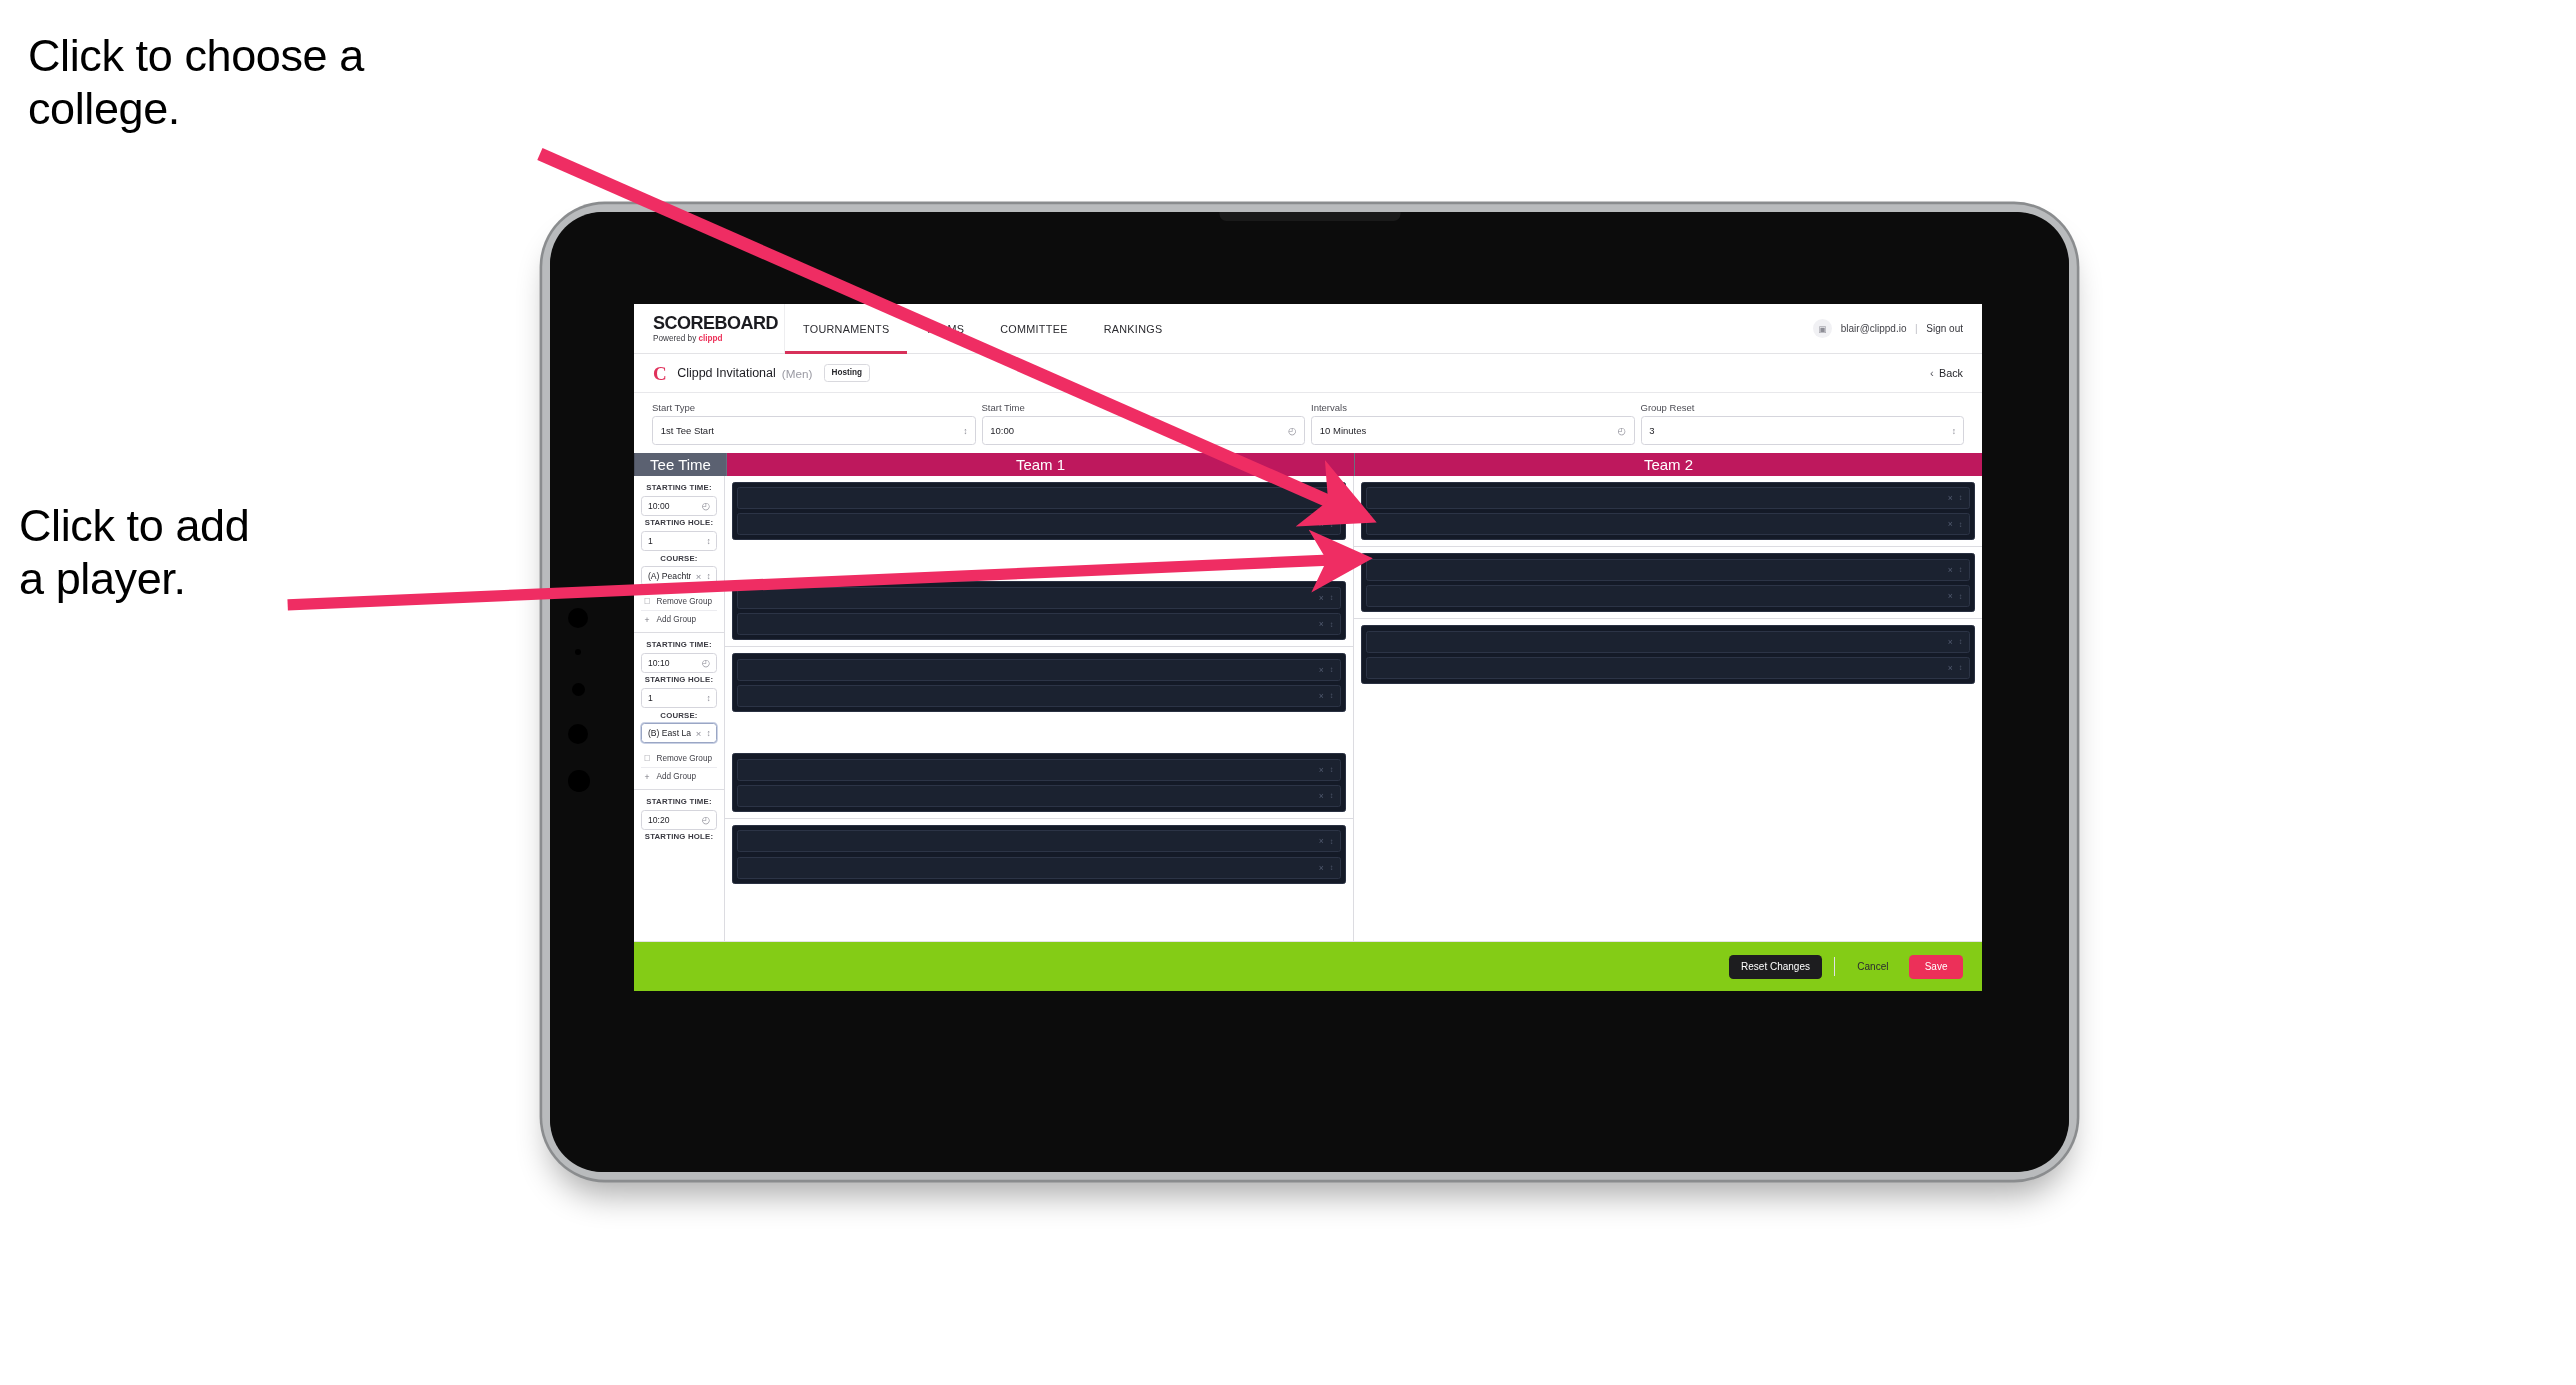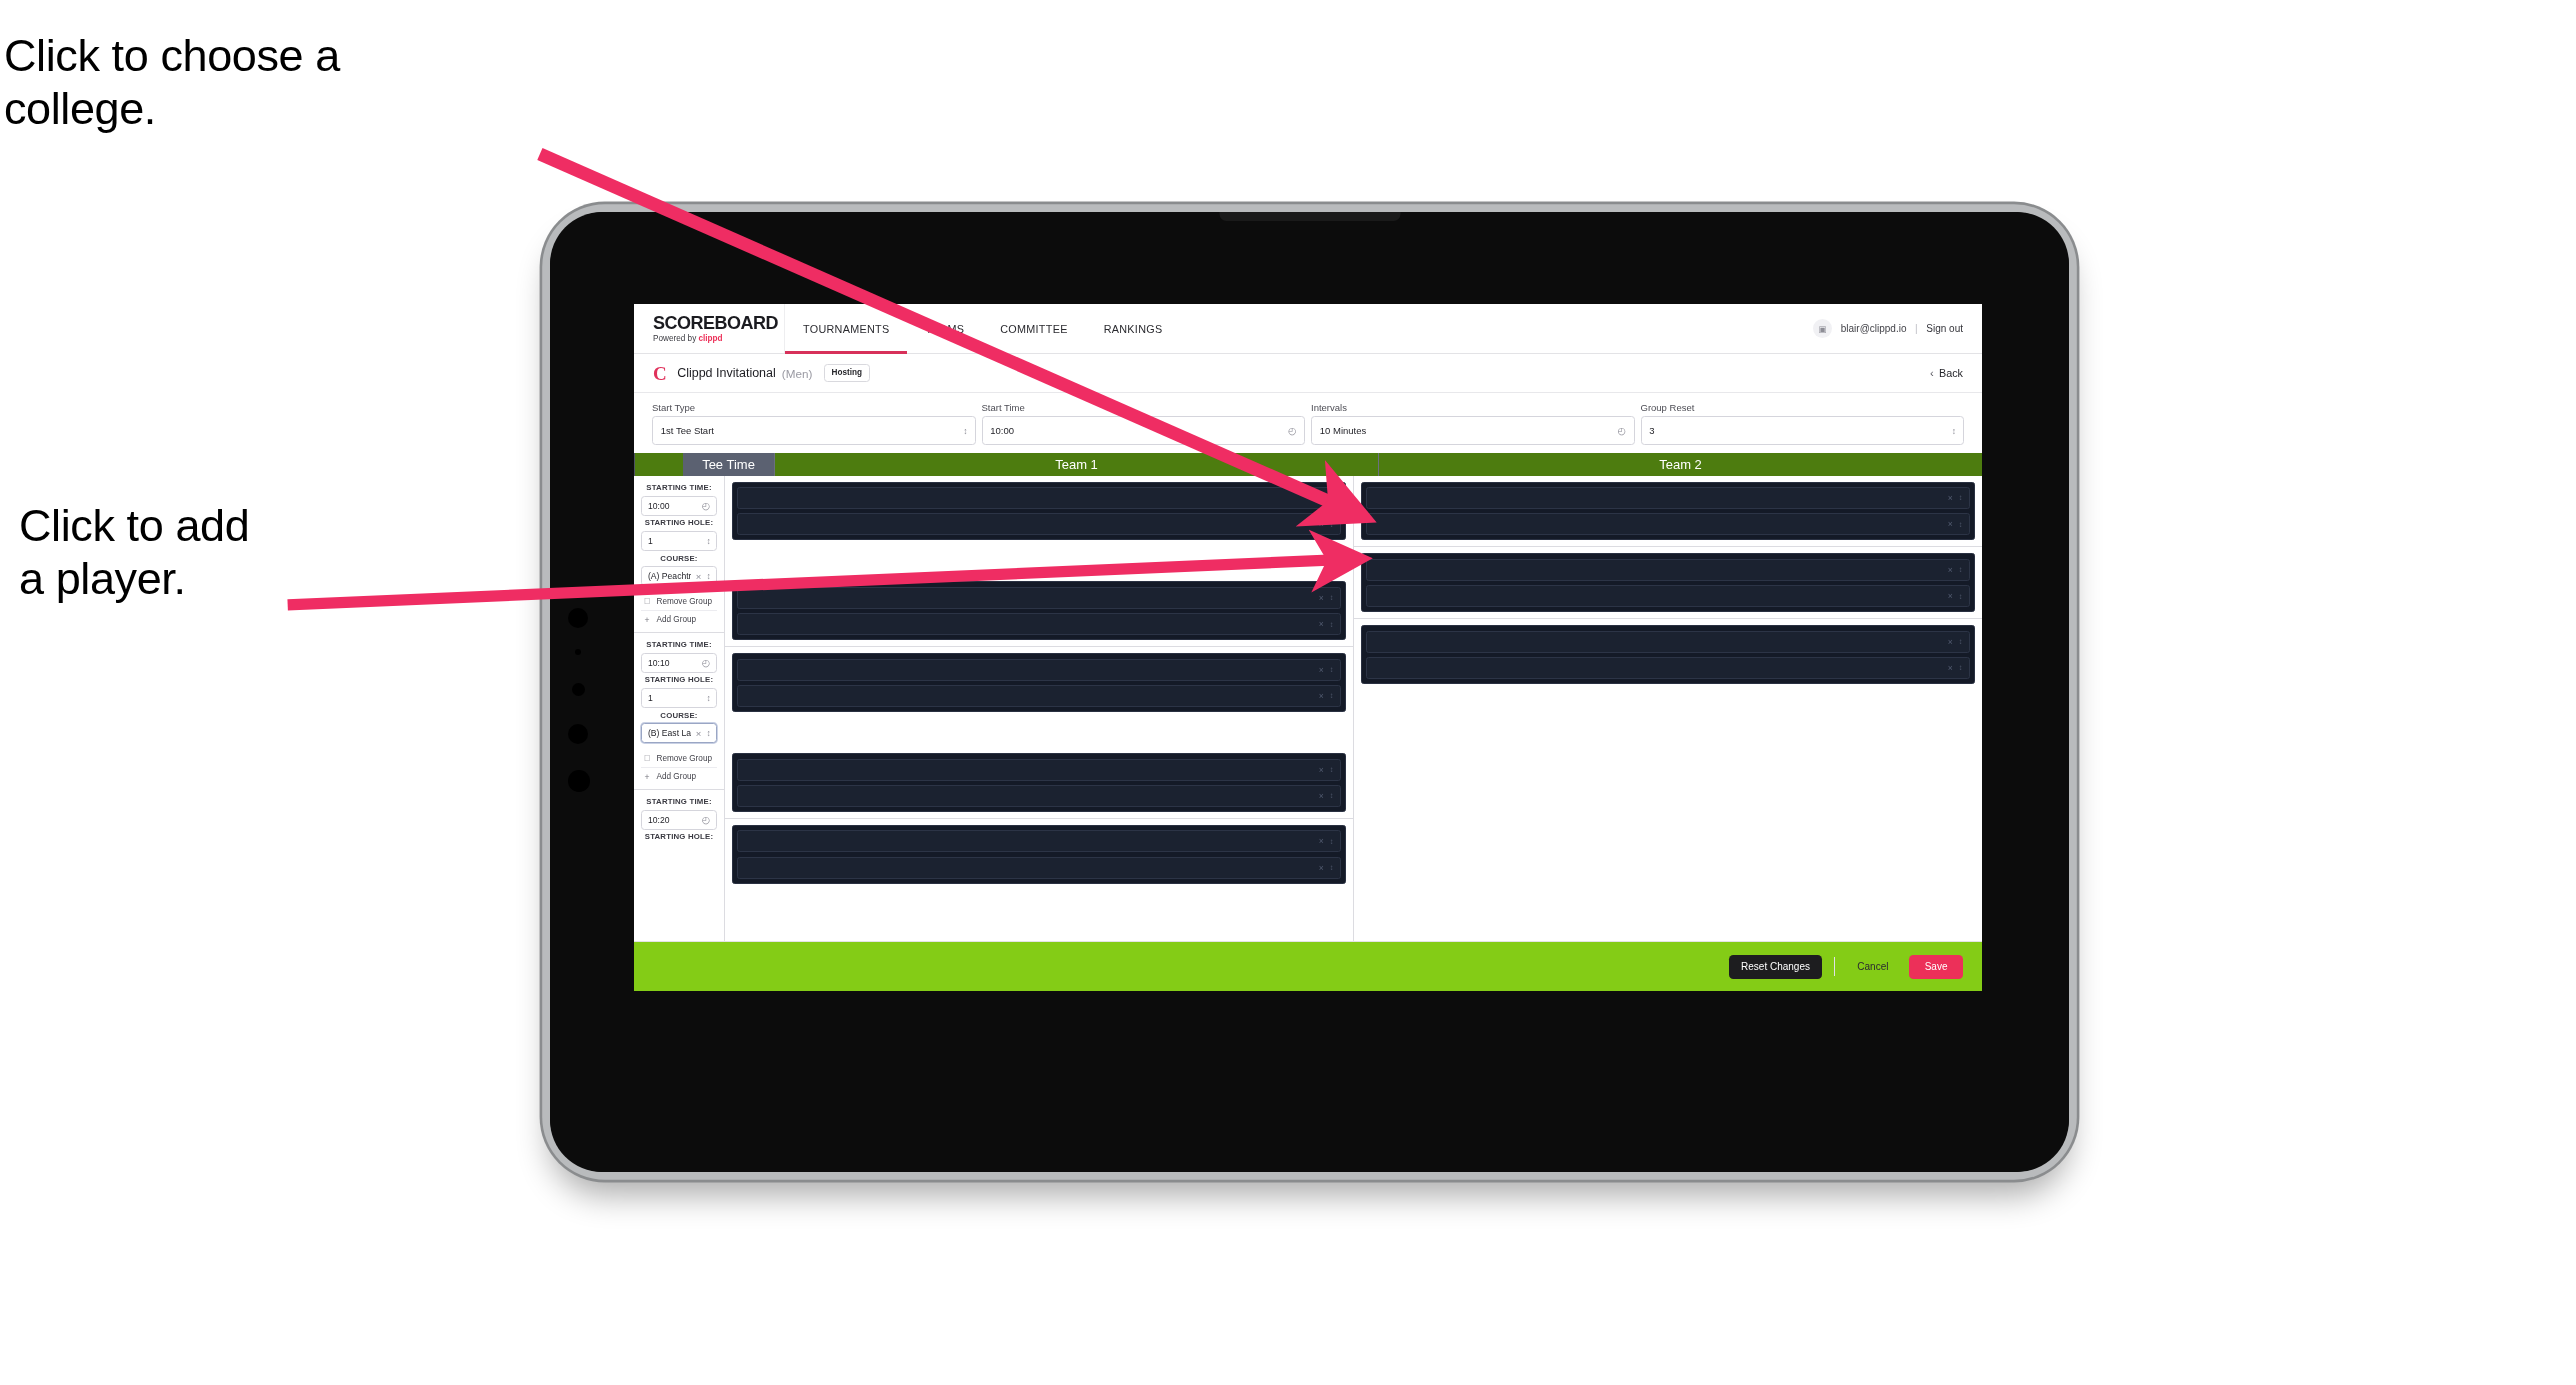--- a/index.html
+++ b/index.html
@@ -14,21 +14,21 @@
   
   .callout{
     position:absolute;
     color:#000;
     font-size:45px;
     line-height:1.18;
     font-family:"Liberation Sans", sans-serif;
     white-space:pre-line;
     letter-spacing:-0.4px;
   }
-  #callout-college{ left:4px; top:29px; width:536px; }
+  #callout-college{ left:28px; top:29px; width:536px; }
   #callout-player{ left:19px; top:499px; width:449px; }
 
   .arrow-layer{
     position:absolute; left:0; top:0; width:2576px; height:1386px;
     pointer-events:none;
   }
 
   
   .tablet{
     position:absolute;
@@ -167,24 +167,23 @@
     padding:0 7.8px; box-sizing:border-box;
     font-size:9.5px; color:#1f1f25;
   }
   .input-box .val{ flex:1 1 auto; overflow:hidden; white-space:nowrap;}
   .ic{ color:#8a8a94; font-size:9.5px; flex:0 0 auto; margin-left:5.2px; }
   .ic-stepper{ font-size:8.6px; letter-spacing:-0.9px;}
 
   
   .tbl-head{
     display:flex; height:22.5px; flex:0 0 22.5px;
-    background:#4d7c0f; color:#fff;
-    font-size:13px;
+    background:#be185d; color:#fff;
+    font-size:15px;
     border-left:0.9px solid #4d5261;
-    padding-left:48px;
   }
   .th{ display:flex;align-items:center;justify-content:center; }
   .th.tee{ width:91px;flex:0 0 91px; background:#5b6171; border-right:0.9px solid #6a7080;}
   .th.t1{ flex:1 1 0; border-right:0.9px solid #6a7080;}
   .th.t2{ flex:1 1 0; }
 
   
   .tbl-body{
     flex:1 1 auto; display:flex; overflow:hidden;
     border-top:0;

